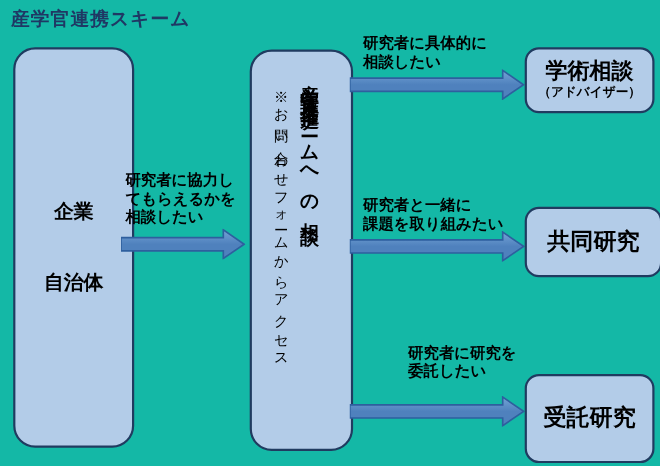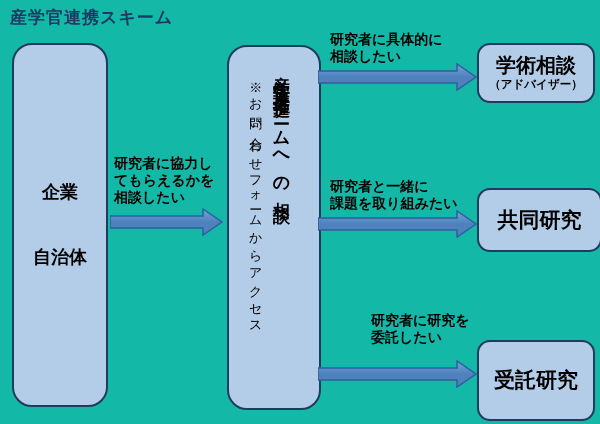--- a/index.html
+++ b/index.html
@@ -9,21 +9,21 @@
   }
   .title{
     position:absolute;left:10px;top:6px;
     font-size:17px;font-weight:bold;color:#1f3864;letter-spacing:1px;white-space:nowrap;
   }
   .node{
     position:absolute;background:#b3cce8;border:2px solid #203b60;box-sizing:border-box;
   }
   .bignode{border-radius:20px;}
   .smallnode{border-radius:13px;display:flex;flex-direction:column;align-items:center;justify-content:center;}
-  .source-box{left:12px;top:43px;width:96px;height:364px;display:flex;flex-direction:column;align-items:center;justify-content:center;gap:37px;}
+  .source-box{left:12px;top:43px;width:110px;height:364px;display:flex;flex-direction:column;align-items:center;justify-content:center;gap:37px;}
   .source-line{font-size:18px;font-weight:bold;color:#000;line-height:1.55;white-space:nowrap;}
   .hub-box{left:227px;top:45px;width:94px;height:365px;}
   .hub-text{
     position:absolute;top:16px;right:26px;
     writing-mode:vertical-rl;text-orientation:mixed;
   }
   .hub-main{
     font-size:17px;font-weight:bold;color:#000;letter-spacing:4px;line-height:1.4;white-space:nowrap;
   }
   .hub-note{

